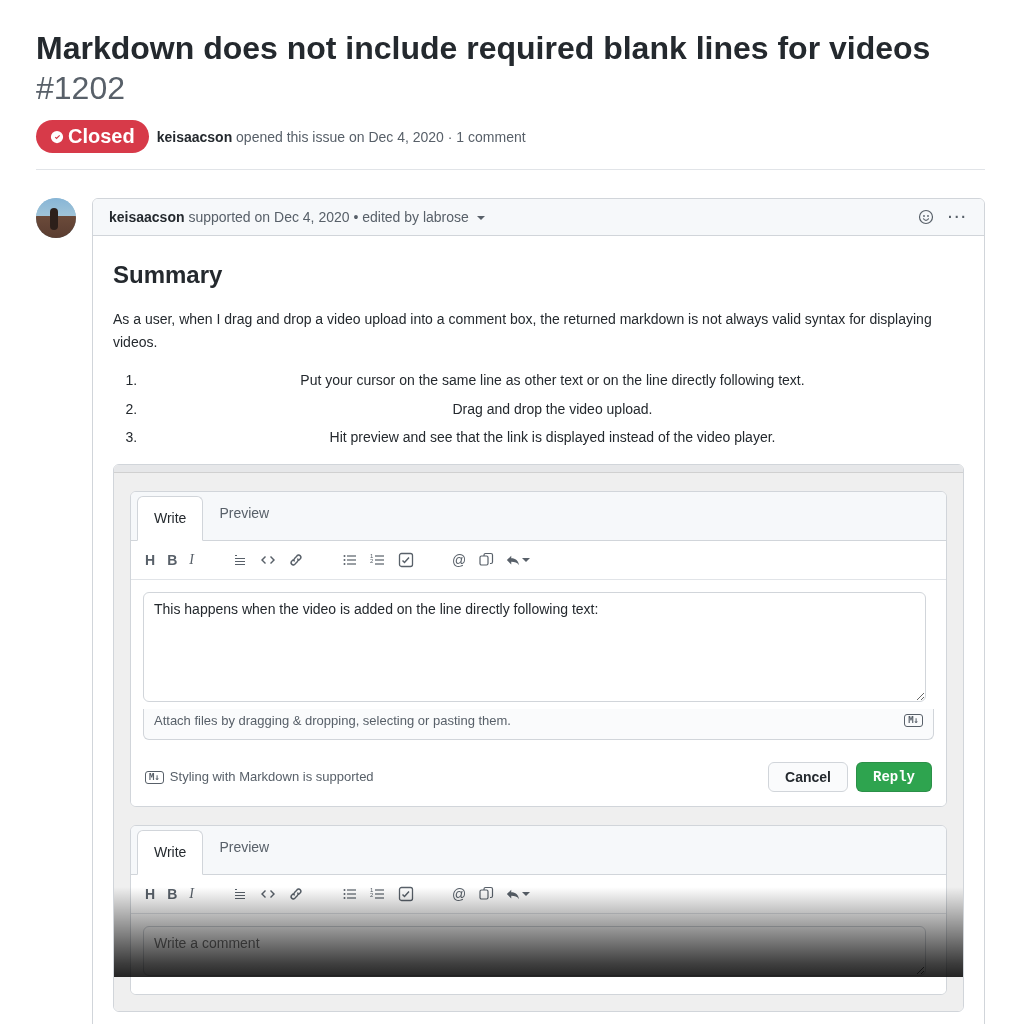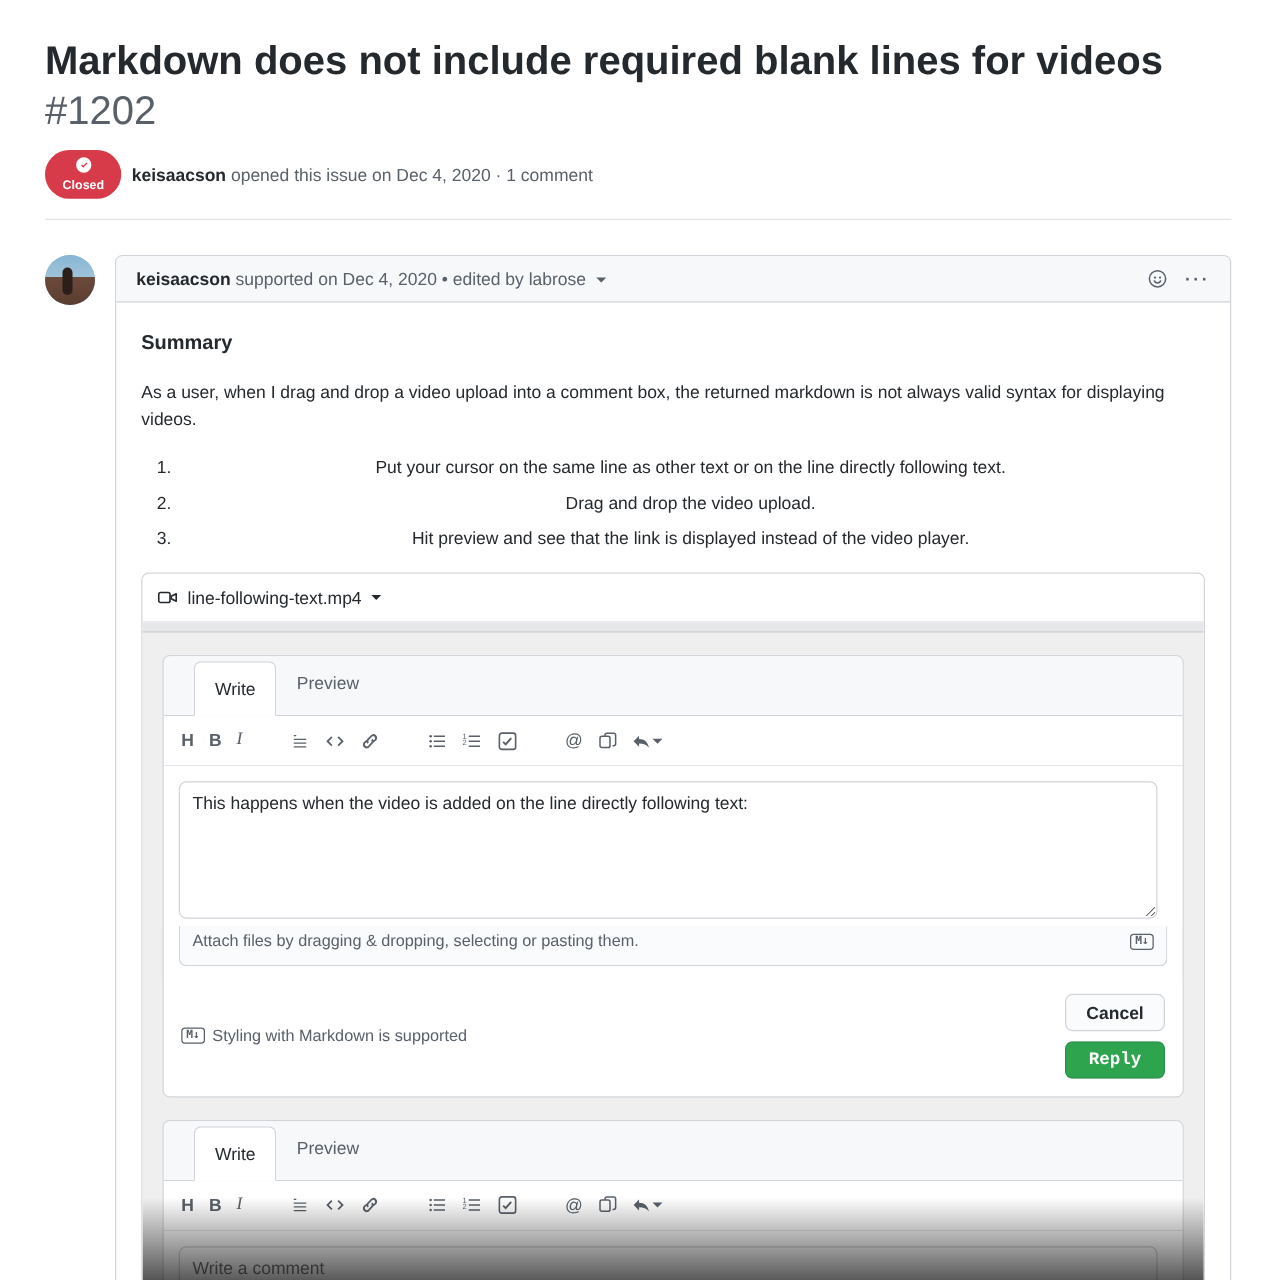--- a/index.html
+++ b/index.html
@@ -22,37 +22,37 @@
     width:1021px;
   }
   .page{padding:28px 36px 0 36px;}
   .issue-title-row{font-size:32px;font-weight:400;line-height:1.25;margin-bottom:12px;}
   .issue-title-row .title{font-weight:600;}
   .issue-title-row .num{color:var(--muted);font-weight:400;}
   .meta-row{display:flex;align-items:center;gap:8px;font-size:14px;color:var(--muted);margin-bottom:16px;}
   .state-badge{
     display:inline-flex;align-items:center;gap:4px;
     background:var(--red);color:#fff;border-radius:20px;
-    padding:5px 14px;font-weight:600;font-size:10px;flex-direction:column;
+    padding:5px 14px;font-weight:600;font-size:20px;
   }
   .divider{border-top:1px solid var(--border-light);margin-bottom:28px;}
   .timeline{display:flex;gap:16px;}
   .avatar{width:40px;height:40px;border-radius:50%;flex:0 0 40px;overflow:hidden;background:#a0c4d8;position:relative;}
   .avatar::before{content:"";position:absolute;inset:0;background:linear-gradient(180deg,#87b5d6 0%,#a0c4d8 45%,#6b4a3a 45%,#5a3d30 100%);}
   .avatar::after{content:"";position:absolute;left:14px;top:10px;width:8px;height:22px;background:#2c1f1a;border-radius:4px;}
   .comment{flex:1;border:1px solid var(--border);border-radius:6px;overflow:hidden;}
   .comment-header{
     background:var(--bg-gray);border-bottom:1px solid var(--border);
     padding:10px 16px;display:flex;align-items:center;justify-content:space-between;
     color:var(--muted);
   }
   .comment-header .left b{color:var(--fg);}
   .comment-header .right{display:flex;align-items:center;gap:14px;color:var(--muted);}
   .comment-body{padding:16px 20px;color:var(--fg);line-height:1.6;}
-  .comment-body h3{font-size:16px;font-weight:700;margin:4px 0 14px;}
+  .comment-body h3{font-size:24px;font-weight:700;margin:4px 0 14px;}
   .comment-body p{margin:0 0 16px;}
   .comment-body .sub{font-weight:700;font-size:15px;margin-top:6px;margin-bottom:10px;}
   .comment-body ol{margin:0 0 16px;padding-left:28px;}
   .comment-body li{margin-bottom:6px;text-align:center;}
   .attachment{
     border:1px solid var(--border);border-radius:6px;
     margin:8px 0 16px;overflow:hidden;background:#fff;
   }
   .attachment-header{
     padding:8px 12px;display:flex;align-items:center;gap:8px;
@@ -63,42 +63,42 @@
 
   
   .inner-wrap{background:#efefef;padding:26px 16px 16px 16px;}
   .inner-top-bar{height:8px;background:#e6e7e9;border-bottom:1px solid #d0d0d0;margin:-26px -16px 18px -16px;}
   .editor-box{
     background:#fff;border:1px solid var(--border);border-radius:6px;
     overflow:hidden;margin-bottom:18px;
   }
   .tabs{display:flex;background:var(--bg-gray);border-bottom:1px solid var(--border);}
   .tab{padding:10px 16px;font-size:14px;color:var(--muted);cursor:pointer;}
-  .tab.active{background:#fff;border:1px solid var(--border);border-bottom-color:#fff;margin-bottom:-1px;border-radius:6px 6px 0 0;color:var(--fg);margin-top:4px;margin-left:24px;}
+  .tab.active{background:#fff;border:1px solid var(--border);border-bottom-color:#fff;margin-bottom:-1px;border-radius:6px 6px 0 0;color:var(--fg);margin-top:4px;margin-left:6px;}
   .toolbar{display:flex;align-items:center;gap:10px;padding:8px 14px;color:var(--muted);font-size:14px;border-bottom:1px solid var(--border-light);background:#fff;}
   .toolbar .grp{display:flex;gap:12px;align-items:center;}
   .toolbar .spacer{width:18px;}
   .ta-wrap{position:relative;padding:12px 20px 0 12px;background:#fff;}
   .ta{
     width:100%;min-height:110px;resize:vertical;
     border:1px solid var(--border);border-radius:6px;padding:8px 10px;
     font-family:inherit;font-size:14px;color:var(--fg);
   }
   .ta.small{min-height:40px;background:#fff;}
   .attach-hint{
     border:1px solid var(--border);border-top:0;border-radius:0 0 6px 6px;
     padding:8px 10px;font-size:13px;color:var(--muted);margin:-6px 12px 12px 12px;
     display:flex;justify-content:space-between;align-items:center;background:#fafbfc;
   }
   .editor-footer{
     display:flex;align-items:center;justify-content:space-between;
     padding:10px 14px 14px;background:#fff;
   }
   .editor-footer .left{display:flex;gap:6px;align-items:center;color:var(--muted);font-size:13px;}
-  .editor-footer .right{display:flex;gap:8px;flex-direction:column;}
+  .editor-footer .right{display:flex;gap:8px;}
   .btn{background:#fafbfc;border:1px solid var(--border);border-radius:6px;padding:6px 16px;font-size:14px;color:var(--fg);font-weight:600;cursor:pointer;}
   .btn.primary{background:var(--green);border-color:rgba(27,31,35,.15);color:#fff;font-family:Liberation Mono, monospace;}
 
   
   .fade{position:relative;}
   .fade::after{
     content:"";position:absolute;left:0;right:0;bottom:34px;height:90px;
     background:linear-gradient(180deg,rgba(0,0,0,0) 0%,rgba(0,0,0,.75) 85%,rgba(0,0,0,.85) 100%);
     pointer-events:none;
   }
@@ -170,28 +170,20 @@
         <h3>Summary</h3>
         <p>As a user, when I drag and drop a video upload into a comment box, the returned markdown is not always valid syntax for displaying videos.</p>
 
         <ol>
           <li>Put your cursor on the same line as other text or on the line directly following text.</li>
           <li>Drag and drop the video upload.</li>
           <li>Hit preview and see that the link is displayed instead of the video player.</li>
         </ol>
 
         <div class="attachment fade">
-          <div class="attachment-header">
-            <svg class="ico" viewBox="0 0 16 16">
-                <rect x="1" y="4" width="9" height="8" rx="1.5" fill="none" stroke="currentColor" stroke-width="1.3"></rect>
-                <path d="M11 7l4-2v6l-4-2z" fill="none" stroke="currentColor" stroke-width="1.3" stroke-linejoin="round"></path>
-              </svg>
-            <span class="fname">line-following-text.mp4</span>
-            <span class="tri-down"></span>
-          </div>
 
           <div class="inner-wrap">
             <div class="inner-top-bar"></div>
 
             <div class="editor-box">
               <div class="tabs">
                 <div class="tab active">Write</div>
                 <div class="tab">Preview</div>
               </div>
               <div class="toolbar">

